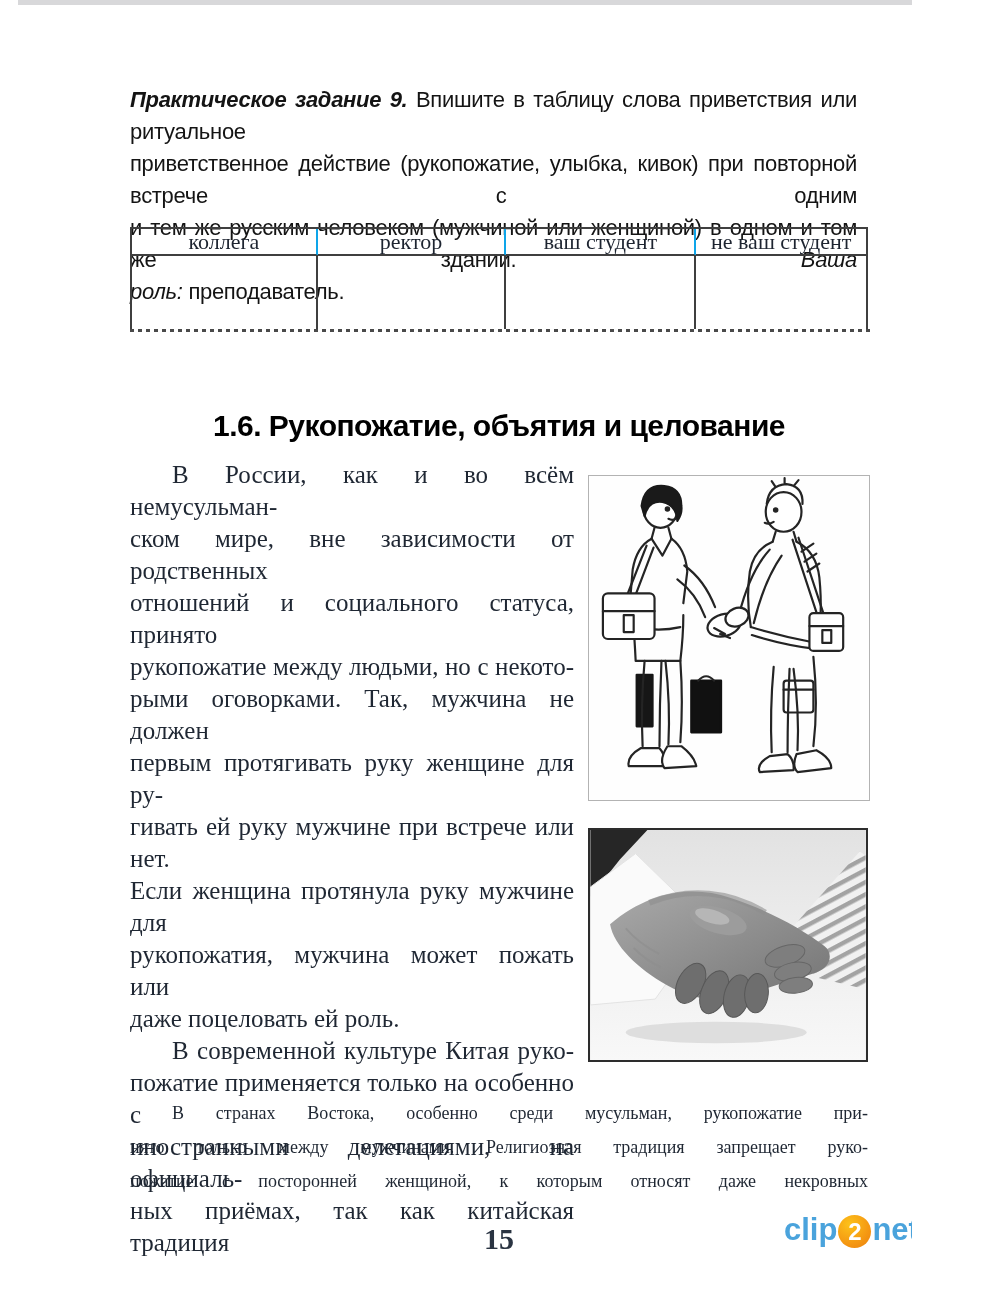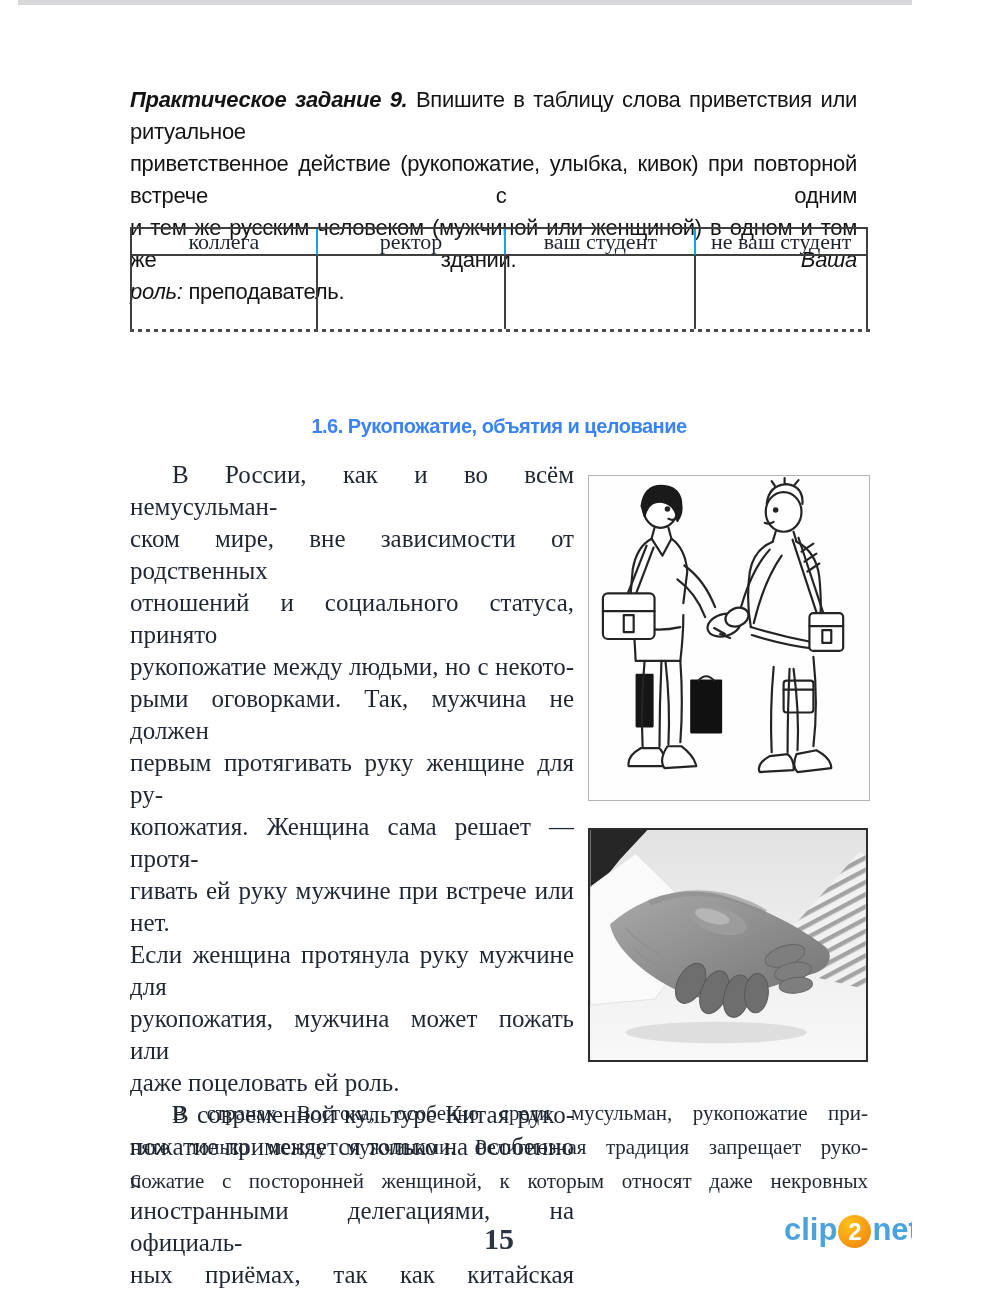--- a/index.html
+++ b/index.html
@@ -25,26 +25,26 @@
              font-size:22px;line-height:25px;text-align:center;color:#1d2430;}
   .thead .th:last-child{border-right:none;}
   .tbody{display:grid;grid-template-columns:25.3% 25.7% 25.9% 23.1%;height:74px;}
   .tbody .td{border-right:2px solid #3f3f3f;}
   .tbody .td:last-child{border-right:none;}
   .tdash{position:absolute;left:130px;top:329px;width:740px;height:3px;
          background:repeating-linear-gradient(90deg,#4a4a4a 0 4px,transparent 4px 8px);}
 
   
   .heading{position:absolute;left:130px;top:408px;width:738px;text-align:center;
-           font-family:"Liberation Sans",sans-serif;font-weight:bold;font-size:20px;
-           line-height:36px;color:#3b82f6;letter-spacing:-0.5px;}
+           font-family:"Liberation Sans",sans-serif;font-weight:bold;font-size:30px;
+           line-height:36px;color:#000000;letter-spacing:-0.5px;}
 
   
   .coltext{position:absolute;left:130px;top:459px;width:444px;font-size:25px;line-height:32px;}
-  .fulltext{position:absolute;left:130px;top:1096px;width:738px;font-size:21px;line-height:34px;}
+  .fulltext{position:absolute;left:130px;top:1096px;width:738px;font-size:18px;line-height:34px;}
   .para .tline{text-align:justify;text-align-last:justify;}
   .para .tline.first{text-indent:42px;}
   .para .tline.last{text-align-last:left;}
   .para.last-justified .tline.last{text-align-last:justify;}
 
   
   .fig1{position:absolute;left:588px;top:475px;width:282px;height:326px;
         border:1px solid #b3b3b3;background:#fefefe;box-sizing:border-box;}
   .fig2{position:absolute;left:588px;top:828px;width:280px;height:234px;
         border:2px solid #2d2d2d;box-sizing:border-box;background:#ececec;}
@@ -97,21 +97,20 @@
   <div class="heading">1.6. Рукопожатие, объятия и целование</div>
 
   <div class="coltext">
     <div class="para">
         <div class="tline first">В России, как и во всём немусульман-</div>
         <div class="tline">ском мире, вне зависимости от родственных</div>
         <div class="tline">отношений и социального статуса, принято</div>
         <div class="tline">рукопожатие между людьми, но с некото-</div>
         <div class="tline">рыми оговорками. Так, мужчина не должен</div>
         <div class="tline">первым протягивать руку женщине для ру-</div>
-        <div class="tline">копожатия. Женщина сама решает — протя-</div>
         <div class="tline">гивать ей руку мужчине при встрече или нет.</div>
         <div class="tline">Если женщина протянула руку мужчине для</div>
         <div class="tline">рукопожатия, мужчина может пожать или</div>
         <div class="tline last">даже поцеловать ей роль.</div>
       </div>
     <div class="para">
         <div class="tline first">В современной культуре Китая руко-</div>
         <div class="tline">пожатие применяется только на особенно с</div>
         <div class="tline">иностранными делегациями, на официаль-</div>
         <div class="tline">ных приёмах, так как китайская традиция</div>

